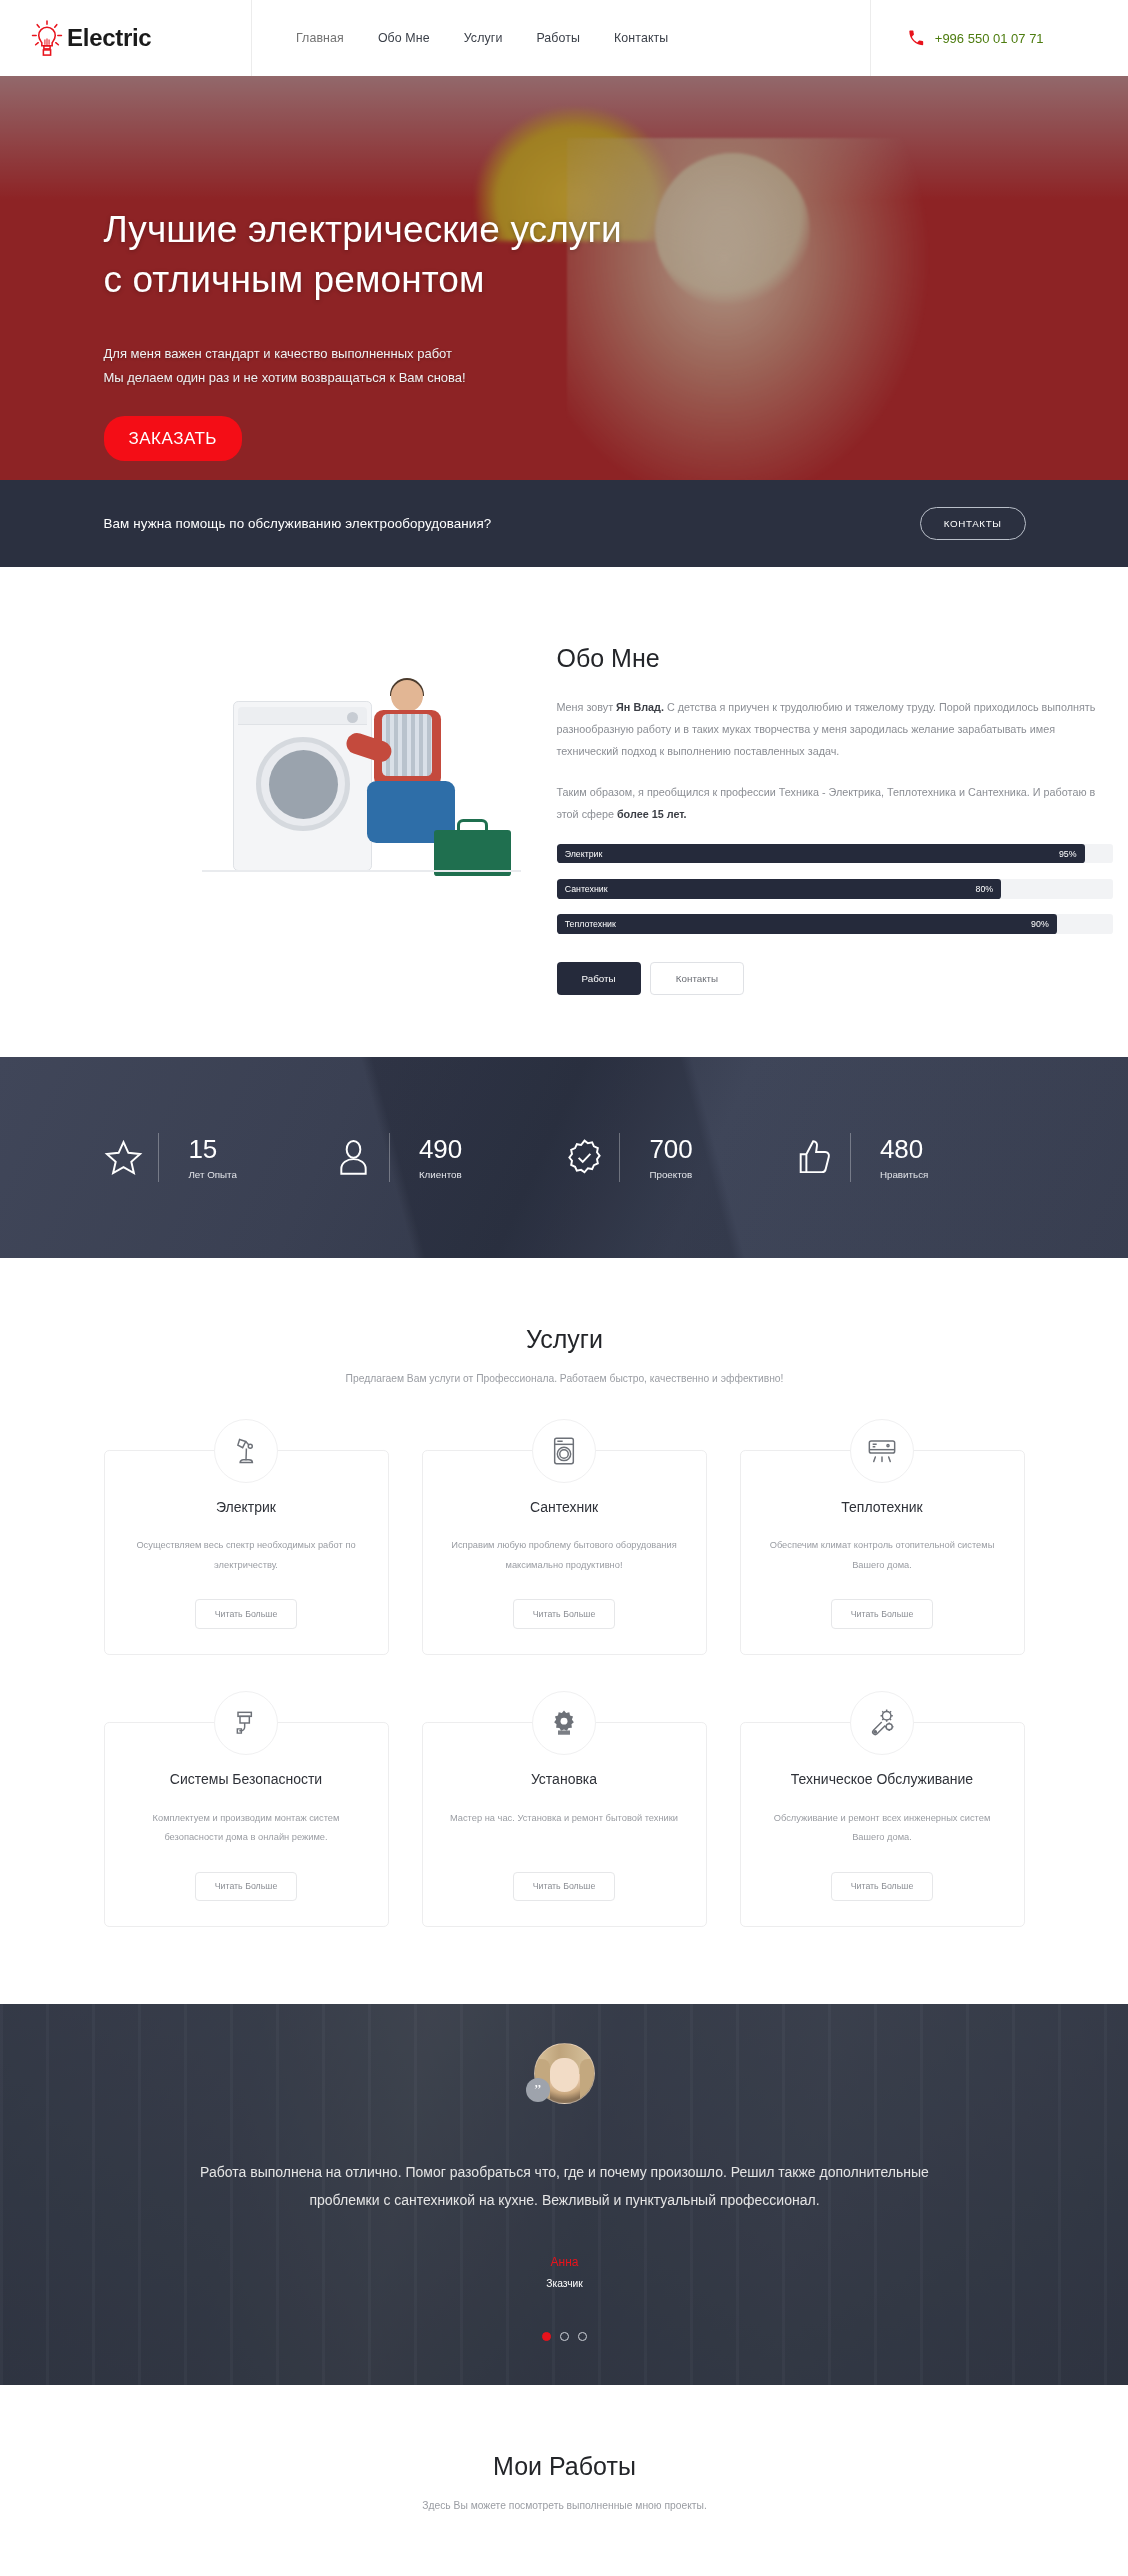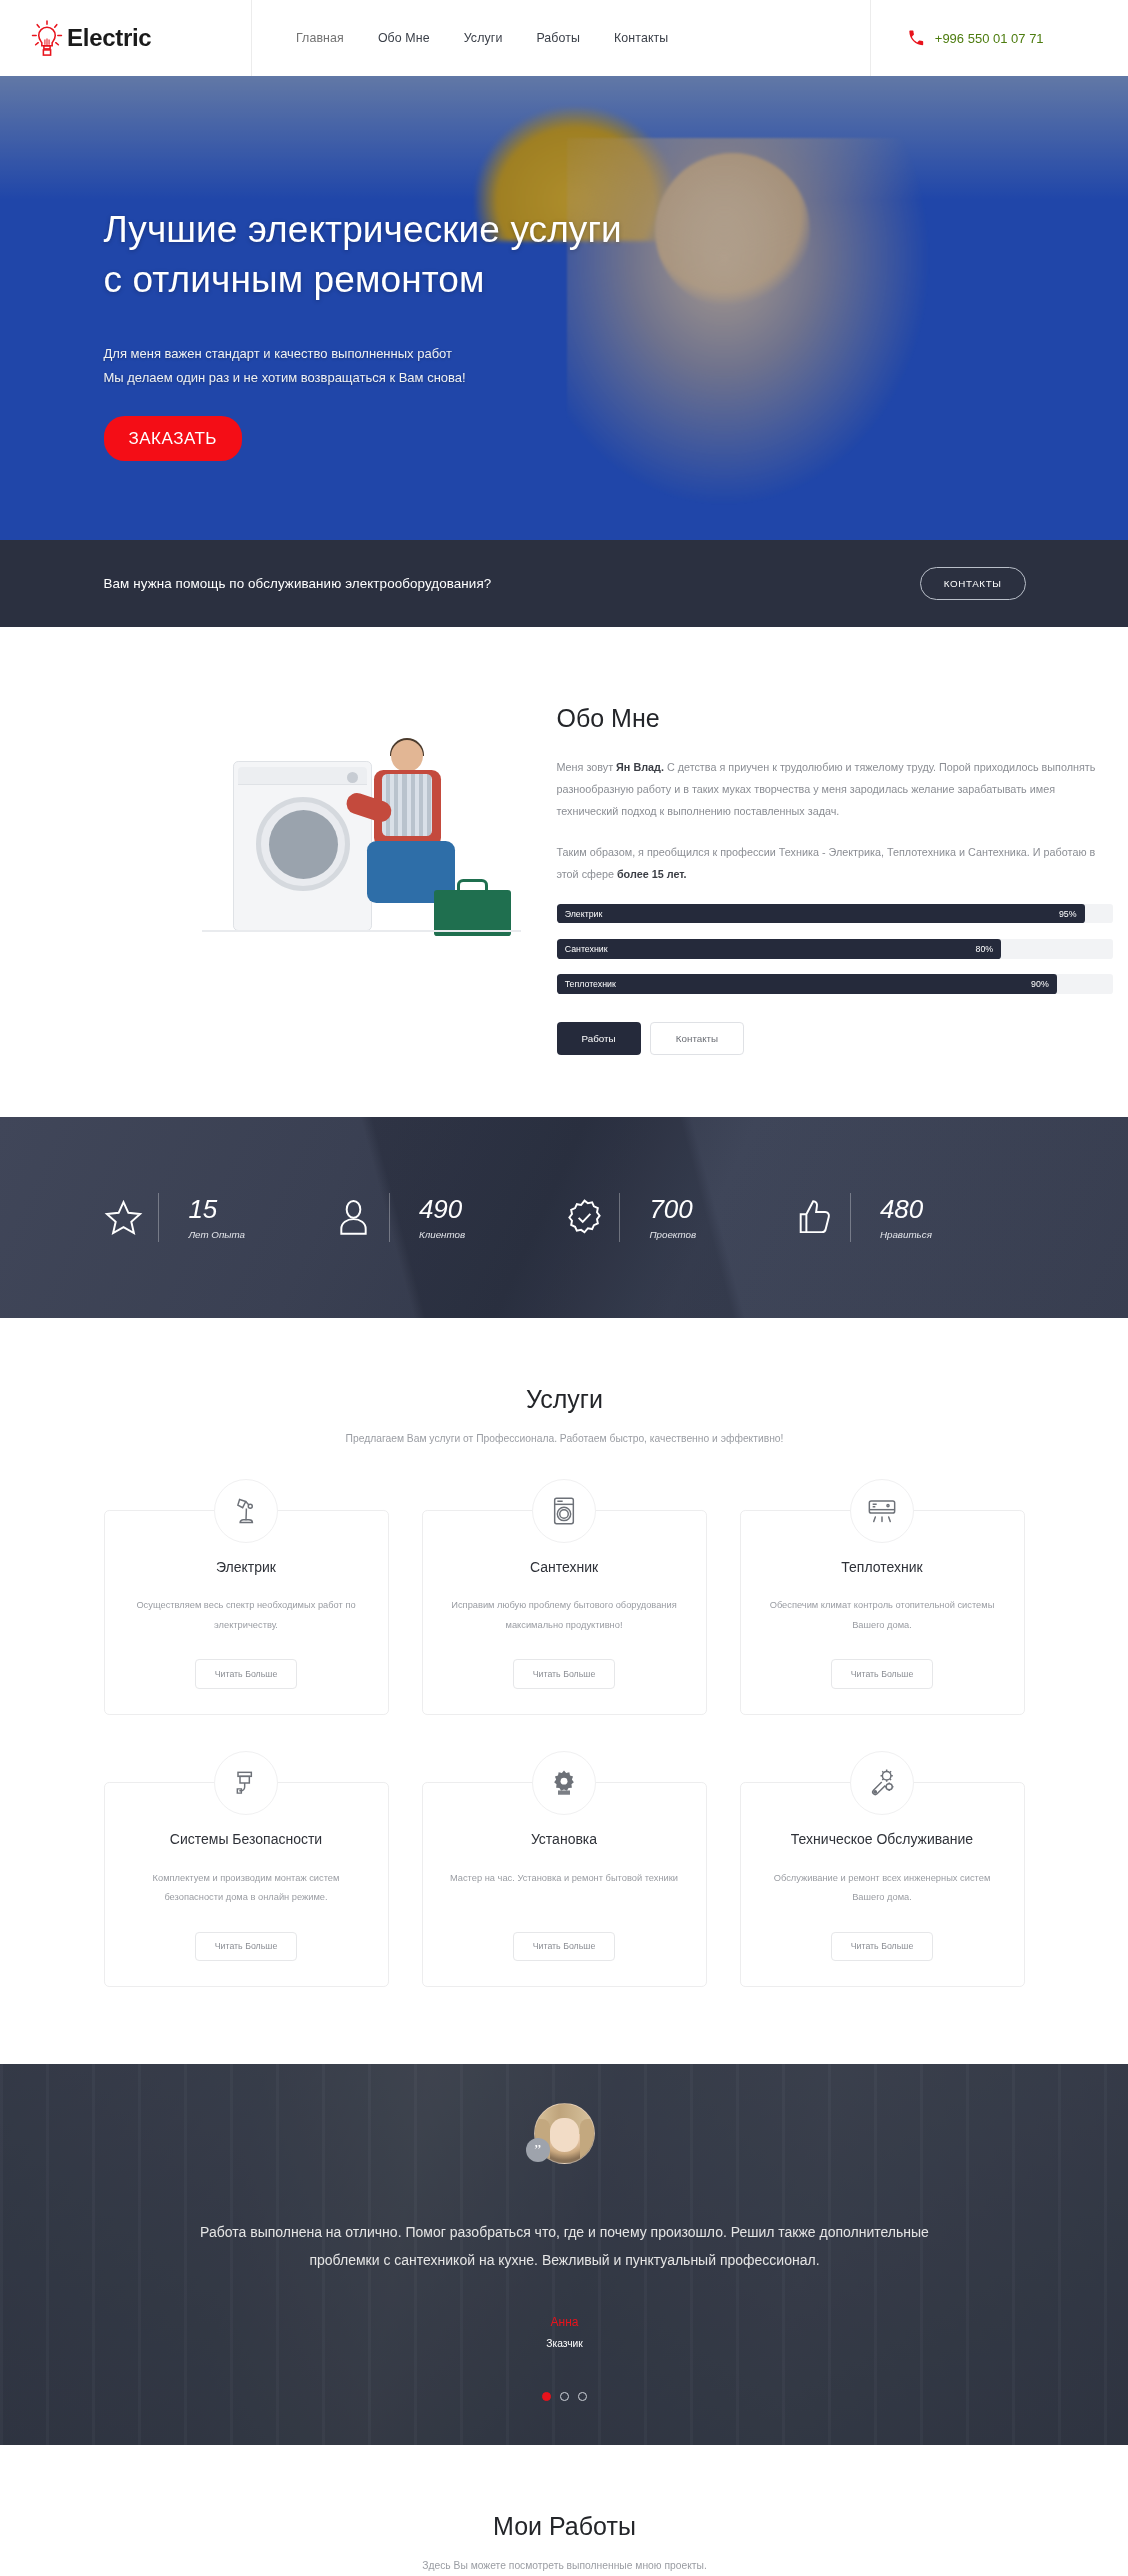--- a/index.html
+++ b/index.html
@@ -28,22 +28,22 @@
     height:76px;border-right:0.5px solid #ececec;}
   .nav a{font-size:12.4px;color:#3a3f48;text-decoration:none;letter-spacing:0.1px;}
   .nav a.active{color:#737373;}
   .phone-box{width:258px;height:76px;display:flex;align-items:center;
     justify-content:flex-start;padding-left:36px;gap:9.3px;}
   .phone-ico{width:18.5px;height:18.5px;color:#e8131c;flex:0 0 auto;}
   .phone-num{font-size:13px;color:#4d7c0f;white-space:nowrap;}
 
   
   .hero{
-    position:relative;height:464px;overflow:hidden;
-    background:#1d4ed8;
+    position:relative;height:404px;overflow:hidden;
+    background:#b91c1c;
   }
   .hero-bg{position:absolute;inset:0;}
   .hero-photo{position:absolute;inset:0;
     background:
       linear-gradient(90deg,#8a9392 0%,#8f9897 14%,#c3cacb 19%,#cdd3d4 24%,#9aa4a6 27%,
         #1f4e8c 33%, #2a5ea3 38%, #d4a017 41%, #e0b233 45%, #224f8f 49%,
         #e3c49b 56%, #cfa f78 60%, #1d5ea8 66%, #2b6cb8 71%,
         #b9c4c6 78%, #d9dedf 86%, #c2cacb 93%, #aeb7b8 100%);
   }
   .hero-photo2{position:absolute;left:0;right:0;top:0;height:124px;
@@ -126,21 +126,21 @@
   .btn-light{background:#fff;color:#6b6e75;border:0.5px solid #dfe1e5;border-radius:4.1px;
     padding:10.3px 25px;font-size:9.8px;cursor:pointer;font-family:inherit;}
 
   
   .stats{height:201px;background:#363c4f;position:relative;overflow:hidden;
     display:flex;align-items:center;}
   .stats-bg{position:absolute;inset:0;
     background:linear-gradient(115deg,#3a4054 0%,#343a4d 30%,#2e3446 48%,#3b4256 62%,#343a4d 100%);}
   .stats-bg:after{content:"";position:absolute;inset:0;
     background:linear-gradient(75deg,rgba(255,255,255,.03) 0 35%,rgba(0,0,0,.10) 36% 62%,rgba(255,255,255,.02) 63% 100%);}
-  .stats-inner{position:relative;width:922px;margin:0 auto;display:flex;font-style:italic;}
+  .stats-inner{position:relative;width:922px;margin:0 auto;display:flex;}
   .stat{flex:1;display:flex;align-items:center;gap:15.5px;}
   .stat-ico{width:39px;height:39px;color:#fff;flex:0 0 auto;}
   .stat-div{width:0.5px;height:49px;background:rgba(255,255,255,.3);margin-right:14.4px;}
   .stat-num{font-size:26px;color:#fff;line-height:1;margin-bottom:7.2px;}
   .stat-lbl{font-size:9.8px;color:#e3e5ea;}
 
   
   .services{padding:67px 0 77px;background:#fff;}
   .sec-title{font-size:25px;font-weight:400;color:#232529;text-align:center;}
   .sec-sub{font-size:10.3px;color:#9a9da3;text-align:center;margin-top:18.5px;}

